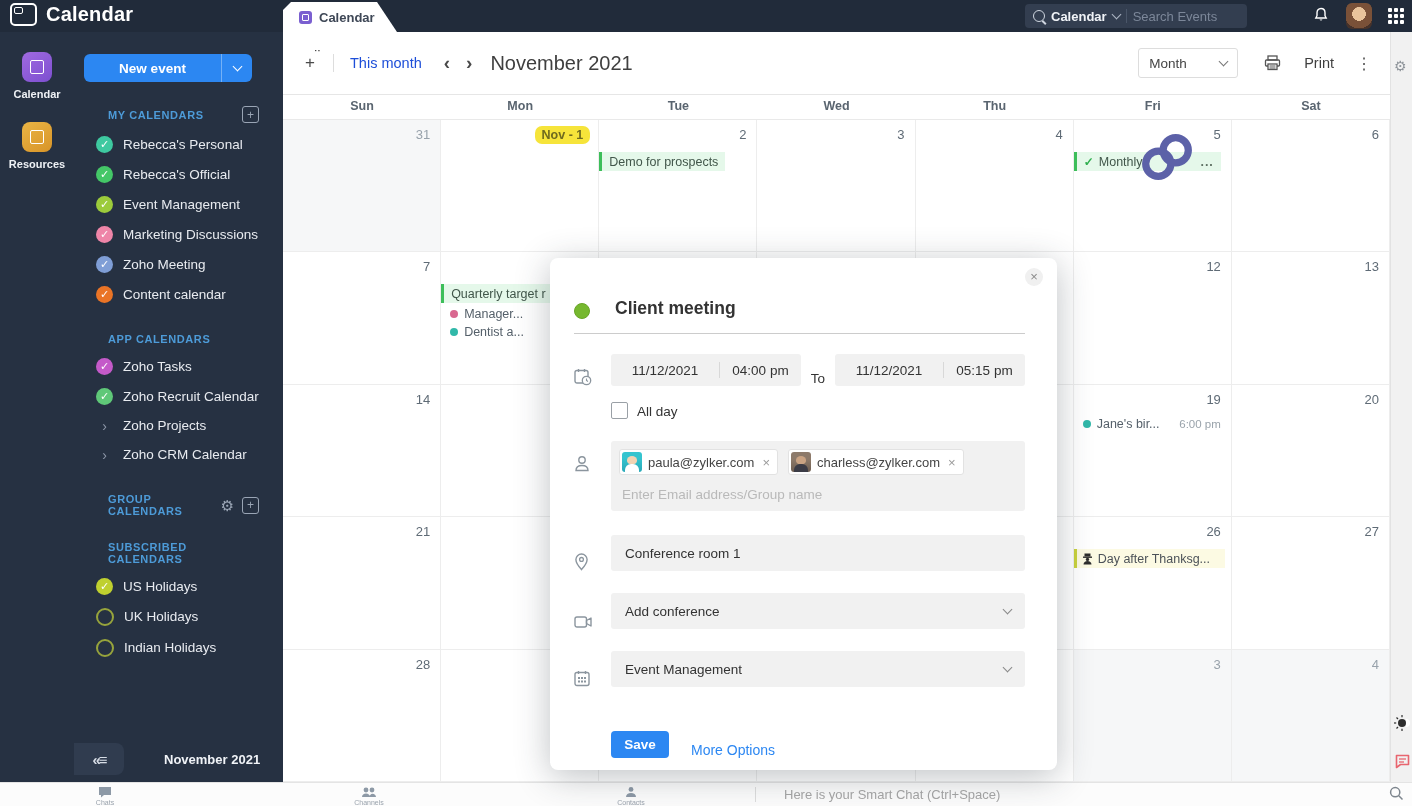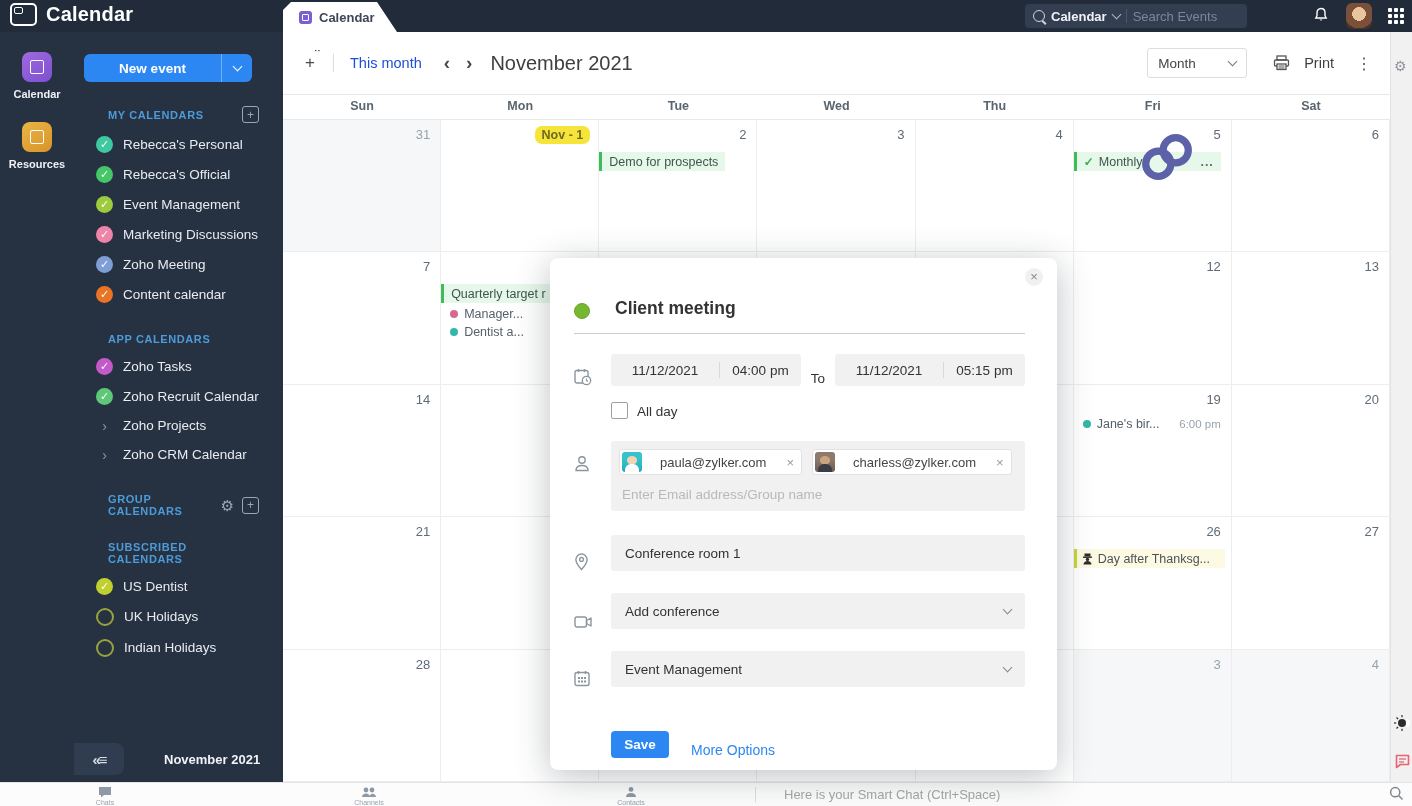--- a/index.html
+++ b/index.html
@@ -68,21 +68,21 @@
   .jumpico b{position:absolute;left:9px;top:-4px;font-size:10px;}
   .tb-div{width:1px;height:18px;background:#ddd;margin:0 16px 0 10px;}
   .thismonth{color:#1d4ed8;font-size:14.5px;cursor:pointer;}
   .navarrow{color:#4a4a4a;font-size:19px;cursor:pointer;padding:0 8px;font-weight:bold;}
   .navarrow.first{margin-left:14px;}
   .cal-title{color:#3f3f3f;font-size:20px;margin-left:10px;}
   .tb-spacer{flex:1;}
   .viewselect{width:100px;height:30px;border:1px solid #ddd;border-radius:3px;display:flex;align-items:center;
               padding:0 10px;box-sizing:border-box;color:#444;font-size:13.5px;cursor:pointer;}
   .viewselect .chev{color:#777;margin-left:auto;}
-  .printbtn{display:flex;align-items:center;gap:14px;margin-left:26px;color:#3f3f3f;font-size:14.5px;cursor:pointer;}
+  .printbtn{display:flex;align-items:center;gap:23px;margin-left:26px;color:#3f3f3f;font-size:14.5px;cursor:pointer;}
   .kebab{color:#555;font-size:16px;margin-left:22px;cursor:pointer;letter-spacing:0;}
   .dayhead{height:24px;display:grid;grid-template-columns:repeat(7,1fr);border-bottom:1px solid #e9e9e9;}
   .dayhead div{text-align:center;font-size:12.5px;color:#5a6570;font-weight:bold;line-height:22px;}
   .grid{height:662px;display:grid;grid-template-columns:repeat(7,1fr);grid-template-rows:repeat(5,1fr);}
   .cell{border-right:1px solid #ededed;border-bottom:1px solid #ededed;position:relative;padding-top:4px;box-sizing:border-box;overflow:hidden;}
   .cell.out{background:#f6f7f8;}
   .cell-num{position:absolute;top:7px;right:10px;font-size:13px;color:#5f6b76;}
   .cell.out .cell-num{color:#98a2ab;}
   .datechip{position:absolute;top:6px;right:8px;background:#f6e43a;color:#6e6a1f;font-size:12.5px;font-weight:bold;
             padding:2px 7px;border-radius:7px;}
@@ -129,21 +129,21 @@
   .dtgroup .dt-date{width:108px;text-align:center;cursor:pointer;}
   .dtgroup .dt-divider{width:1px;height:16px;background:#d8d8d8;}
   .dtgroup .dt-time{width:81px;text-align:center;cursor:pointer;}
   .dt-to{width:36px;text-align:center;font-size:13.5px;color:#333;}
   .m-allday{margin-top:16px;}
   .checkbox{width:15px;height:15px;border:1.6px solid #9aa0a6;border-radius:2px;background:#fff;cursor:pointer;flex:none;}
   .allday-label{font-size:13.5px;color:#333;margin-left:9px;}
   .m-att{margin-top:22px;align-items:flex-start;}
   .attbox{flex:1;background:#f1f1f1;border-radius:3px;min-height:70px;padding:8px 8px 6px 8px;box-sizing:border-box;}
   .chips{display:flex;gap:10px;flex-wrap:wrap;}
-  .chip{background:#fff;border:1px solid #e2e2e2;border-radius:3px;height:24px;display:flex;align-items:center;gap:18px;padding:0 7px 0 2px;}
+  .chip{background:#fff;border:1px solid #e2e2e2;border-radius:3px;height:24px;display:flex;align-items:center;gap:6px;padding:0 7px 0 2px;}
   .chip-av{width:20px;height:20px;border-radius:3px;flex:none;}
   .chip-av.a1{background:linear-gradient(#35c4cf 0 30%,#2aa9b8);position:relative;overflow:hidden;}
   .chip-av.a1:before{content:"";position:absolute;left:5px;top:4px;width:10px;height:8px;border-radius:50% 50% 45% 45%;background:#f2d3b3;}
   .chip-av.a1:after{content:"";position:absolute;left:3px;top:12px;width:14px;height:8px;border-radius:6px 6px 0 0;background:#fff;}
   .chip-av.a2{background:linear-gradient(#8d7a6a 0 35%,#6d5d50);position:relative;overflow:hidden;}
   .chip-av.a2:before{content:"";position:absolute;left:5px;top:4px;width:10px;height:8px;border-radius:50% 50% 45% 45%;background:#caa383;}
   .chip-av.a2:after{content:"";position:absolute;left:3px;top:12px;width:14px;height:8px;border-radius:6px 6px 0 0;background:#3c3c46;}
   .chip-email{font-size:13px;color:#444;}
   .chip-x{color:#9a9a9a;font-size:13px;cursor:pointer;margin-left:2px;}
   .att-ph{color:#b9b9b9;font-size:13.5px;margin-top:12px;padding-left:3px;}
@@ -268,21 +268,21 @@
           <div class="sb-sec-head">
             <span class="sb-sec-title">GROUP CALENDARS</span>
             <span class="gear">⚙</span>
             <span class="boxicon">+</span>
           </div>
           <div class="sb-sec-head">
             <span class="sb-sec-title">SUBSCRIBED CALENDARS</span>
           </div>
           <div class="sb-item">
             <span class="ccheck" style="background: rgb(191, 208, 47);">✓</span>
-            <span class="sb-item-label">US Dentist</span>
+            <span class="sb-item-label">US Holidays</span>
           </div>
           <div class="sb-item">
             <span class="ccheck empty"></span>
             <span class="sb-item-label">UK Holidays</span>
           </div>
           <div class="sb-item">
             <span class="ccheck empty"></span>
             <span class="sb-item-label">Indian Holidays</span>
           </div>
         </div>

